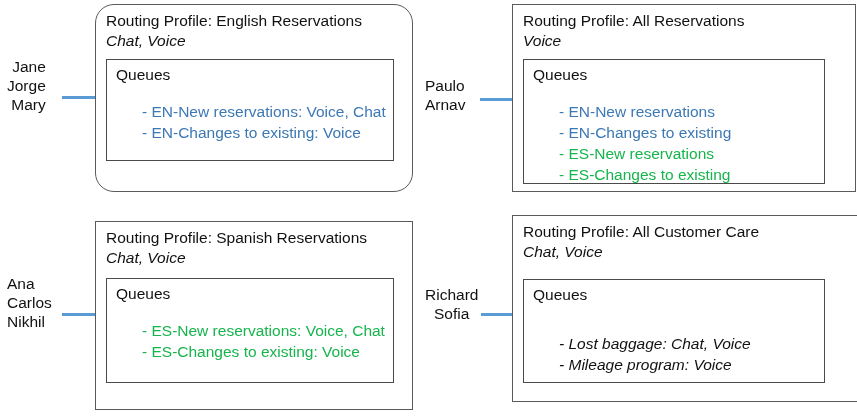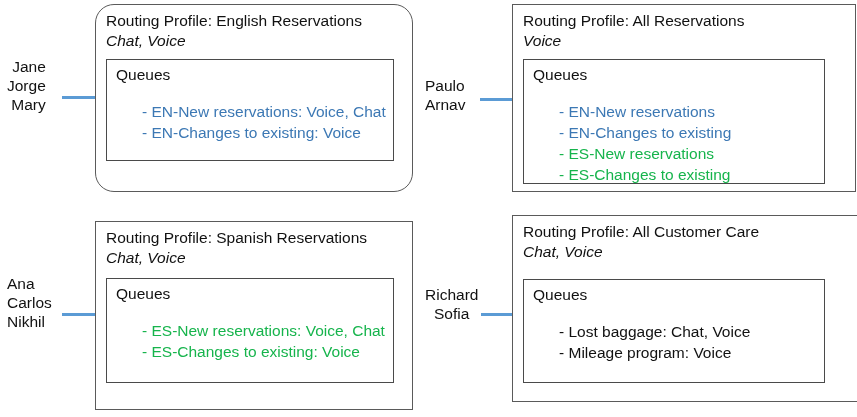--- a/index.html
+++ b/index.html
@@ -187,21 +187,21 @@
     <span class="agent-name">Sofia</span>
   </div>
   <div class="connector" style="left:481px; top:313px; width:32px;"></div>
 
   <div class="profile-card" style="left:512px; top:215px; width:376px; height:187px;">
     <div class="profile-title" style="left:10px; top:6px;">Routing Profile: All Customer Care</div>
     <div class="profile-channels" style="left:10px; top:26px;">Chat, Voice</div>
 
     <div class="queues-box" style="left:10px; top:63px; width:302px; height:104px;">
       <div class="queues-heading" style="left:9px; top:5px;">Queues</div>
-      <ul class="queue-list" style="left:19px; top:25px;">
+      <ul class="queue-list" style="left:19px; top:37px;font-style:italic;">
         <li class="queue-item queue-neutral">
           <span class="dash">-&nbsp;</span><span>Lost baggage: Chat, Voice</span>
         </li>
         <li class="queue-item queue-neutral">
           <span class="dash">-&nbsp;</span><span>Mileage program: Voice</span>
         </li>
       </ul>
     </div>
   </div>
 

